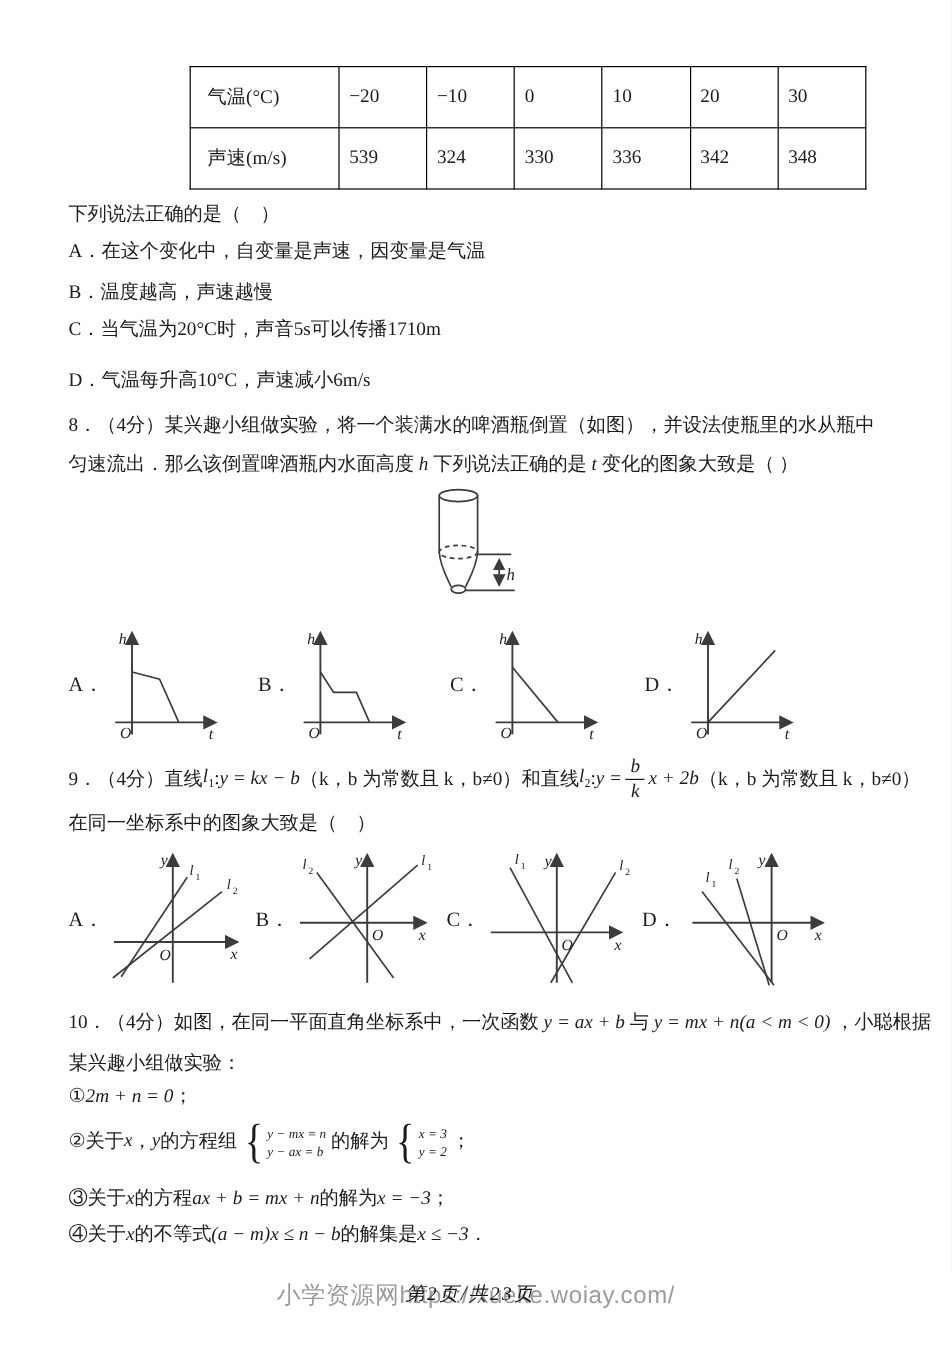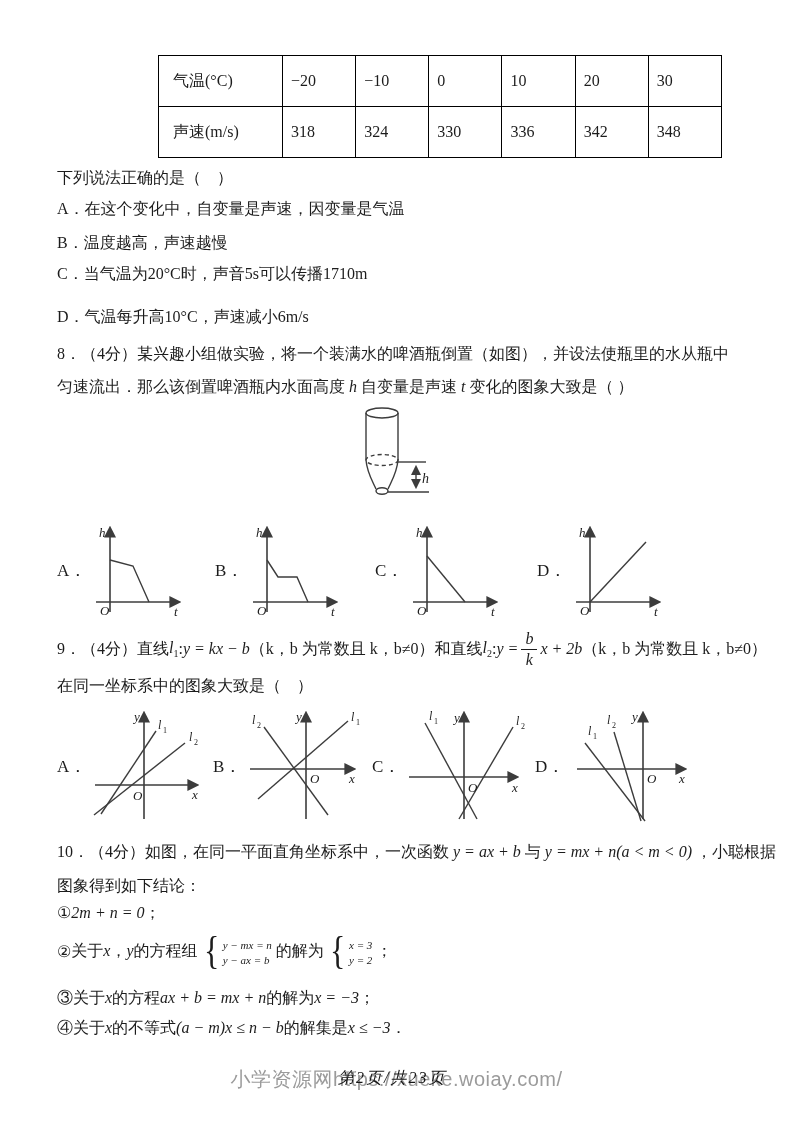--- a/index.html
+++ b/index.html
@@ -65,41 +65,41 @@
       <td class="th">气温(°C)</td>
       <td>−20</td>
       <td>−10</td>
       <td>0</td>
       <td>10</td>
       <td>20</td>
       <td>30</td>
     </tr>
     <tr>
       <td class="th">声速(m/s)</td>
-      <td>318</td>
+      <td>539</td>
       <td>324</td>
       <td>330</td>
       <td>336</td>
       <td>342</td>
       <td>348</td>
     </tr>
   </tbody>
     </table>
 
   <div class="abs line" style="top:168px;left:57px;">下列说法正确的是（　）</div>
   <div class="abs line" style="top:199px;left:57px;">A．在这个变化中，自变量是声速，因变量是气温</div>
   <div class="abs line" style="top:233px;left:57px;">B．温度越高，声速越慢</div>
   <div class="abs line" style="top:264px;left:57px;">C．当气温为20°C时，声音5s可以传播1710m</div>
   <div class="abs line" style="top:307px;left:57px;">D．气温每升高10°C，声速减小6m/s</div>
 
   <div class="abs line" style="top:344px;left:57px;">8．（4分）某兴趣小组做实验，将一个装满水的啤酒瓶倒置（如图），并设法使瓶里的水从瓶中</div>
   <div class="abs line" style="top:377px;left:57px;">
     <span>匀速流出．那么该倒置啤酒瓶内水面高度</span>
     <span class="mi">h</span>
-    <span>自变量是声速</span>
+    <span>下列说法正确的是</span>
     <span class="mi">t</span>
     <span>变化的图象大致是（ ）</span>
   </div>
 
   <svg class="abs" style="top:403px;left:330px;" width="125" height="108" viewBox="0 0 125 108">
     <ellipse class="ln" cx="52" cy="10" rx="16" ry="5"></ellipse>
     <line class="ln" x1="36" y1="10" x2="36" y2="57"></line>
     <line class="ln" x1="68" y1="10" x2="68" y2="57"></line>
     <ellipse class="ln dash" cx="52" cy="57" rx="16" ry="5.5"></ellipse>
     <path class="ln" d="M36,57 C37,70 43,79 46,86"></path>
@@ -240,21 +240,21 @@
     </svg>
   </div>
 
   <div class="abs line" style="top:842px;left:57px;">
     <span>10．（4分）如图，在同一平面直角坐标系中，一次函数</span>
     <span class="mi">y = ax + b</span>
     <span>与</span>
     <span class="mi">y = mx + n(a &lt; m &lt; 0)</span>
     <span>，小聪根据</span>
   </div>
-  <div class="abs line" style="top:876px;left:57px;">图象得到如下结论：</div>
+  <div class="abs line" style="top:876px;left:57px;">某兴趣小组做实验：</div>
 
   <div class="abs line" style="top:903px;left:57px;">
     <span>①</span><span class="mi">2m + n = 0</span><span>；</span>
   </div>
 
   <div class="abs flexline" style="top:925px;left:57px;height:52px;">
     <span>②</span>
     <span>关于</span>
     <span class="mi">x</span>
     <span>，</span>

